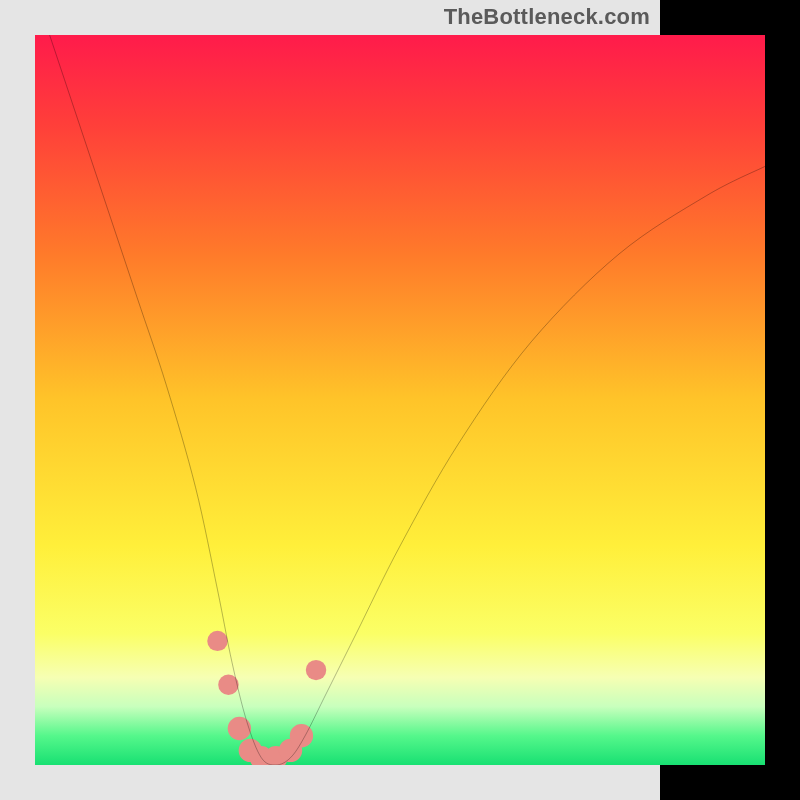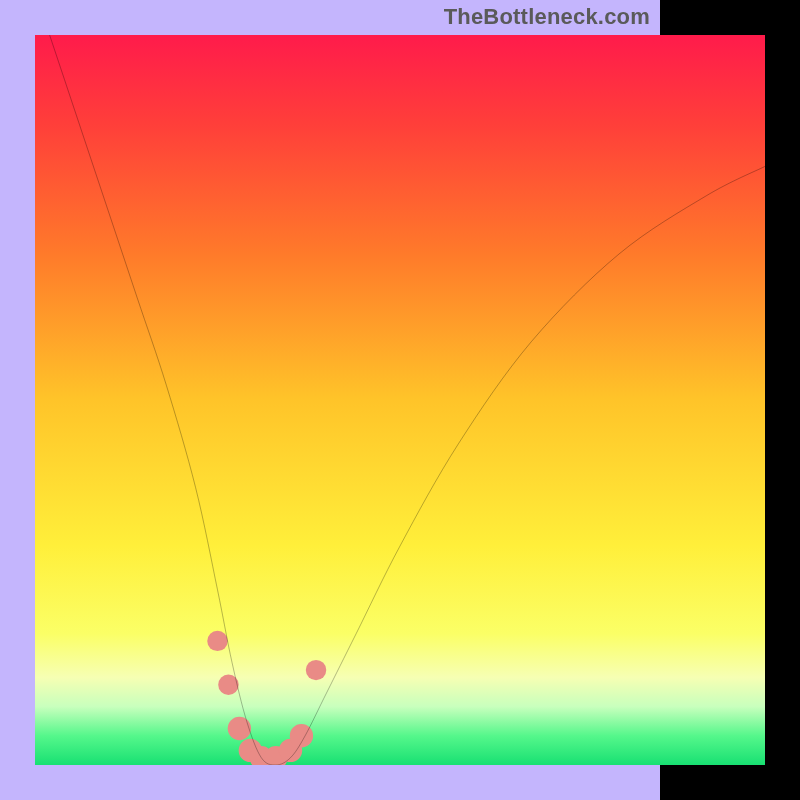--- a/index.html
+++ b/index.html
@@ -9,21 +9,21 @@
     height: 800px;
     background: #000;
     overflow: hidden;
   }
   .frame {
     position: absolute;
     left: 0;
     top: 0;
     width: 660px;
     height: 800px;
-    background: #c4b5fd;
+    background: #e5e5e5;
   }
   .plot-area {
     position: absolute;
     left: 35px;
     top: 35px;
     width: 730px;
     height: 730px;
     overflow: hidden;
   }
   .gradient {

